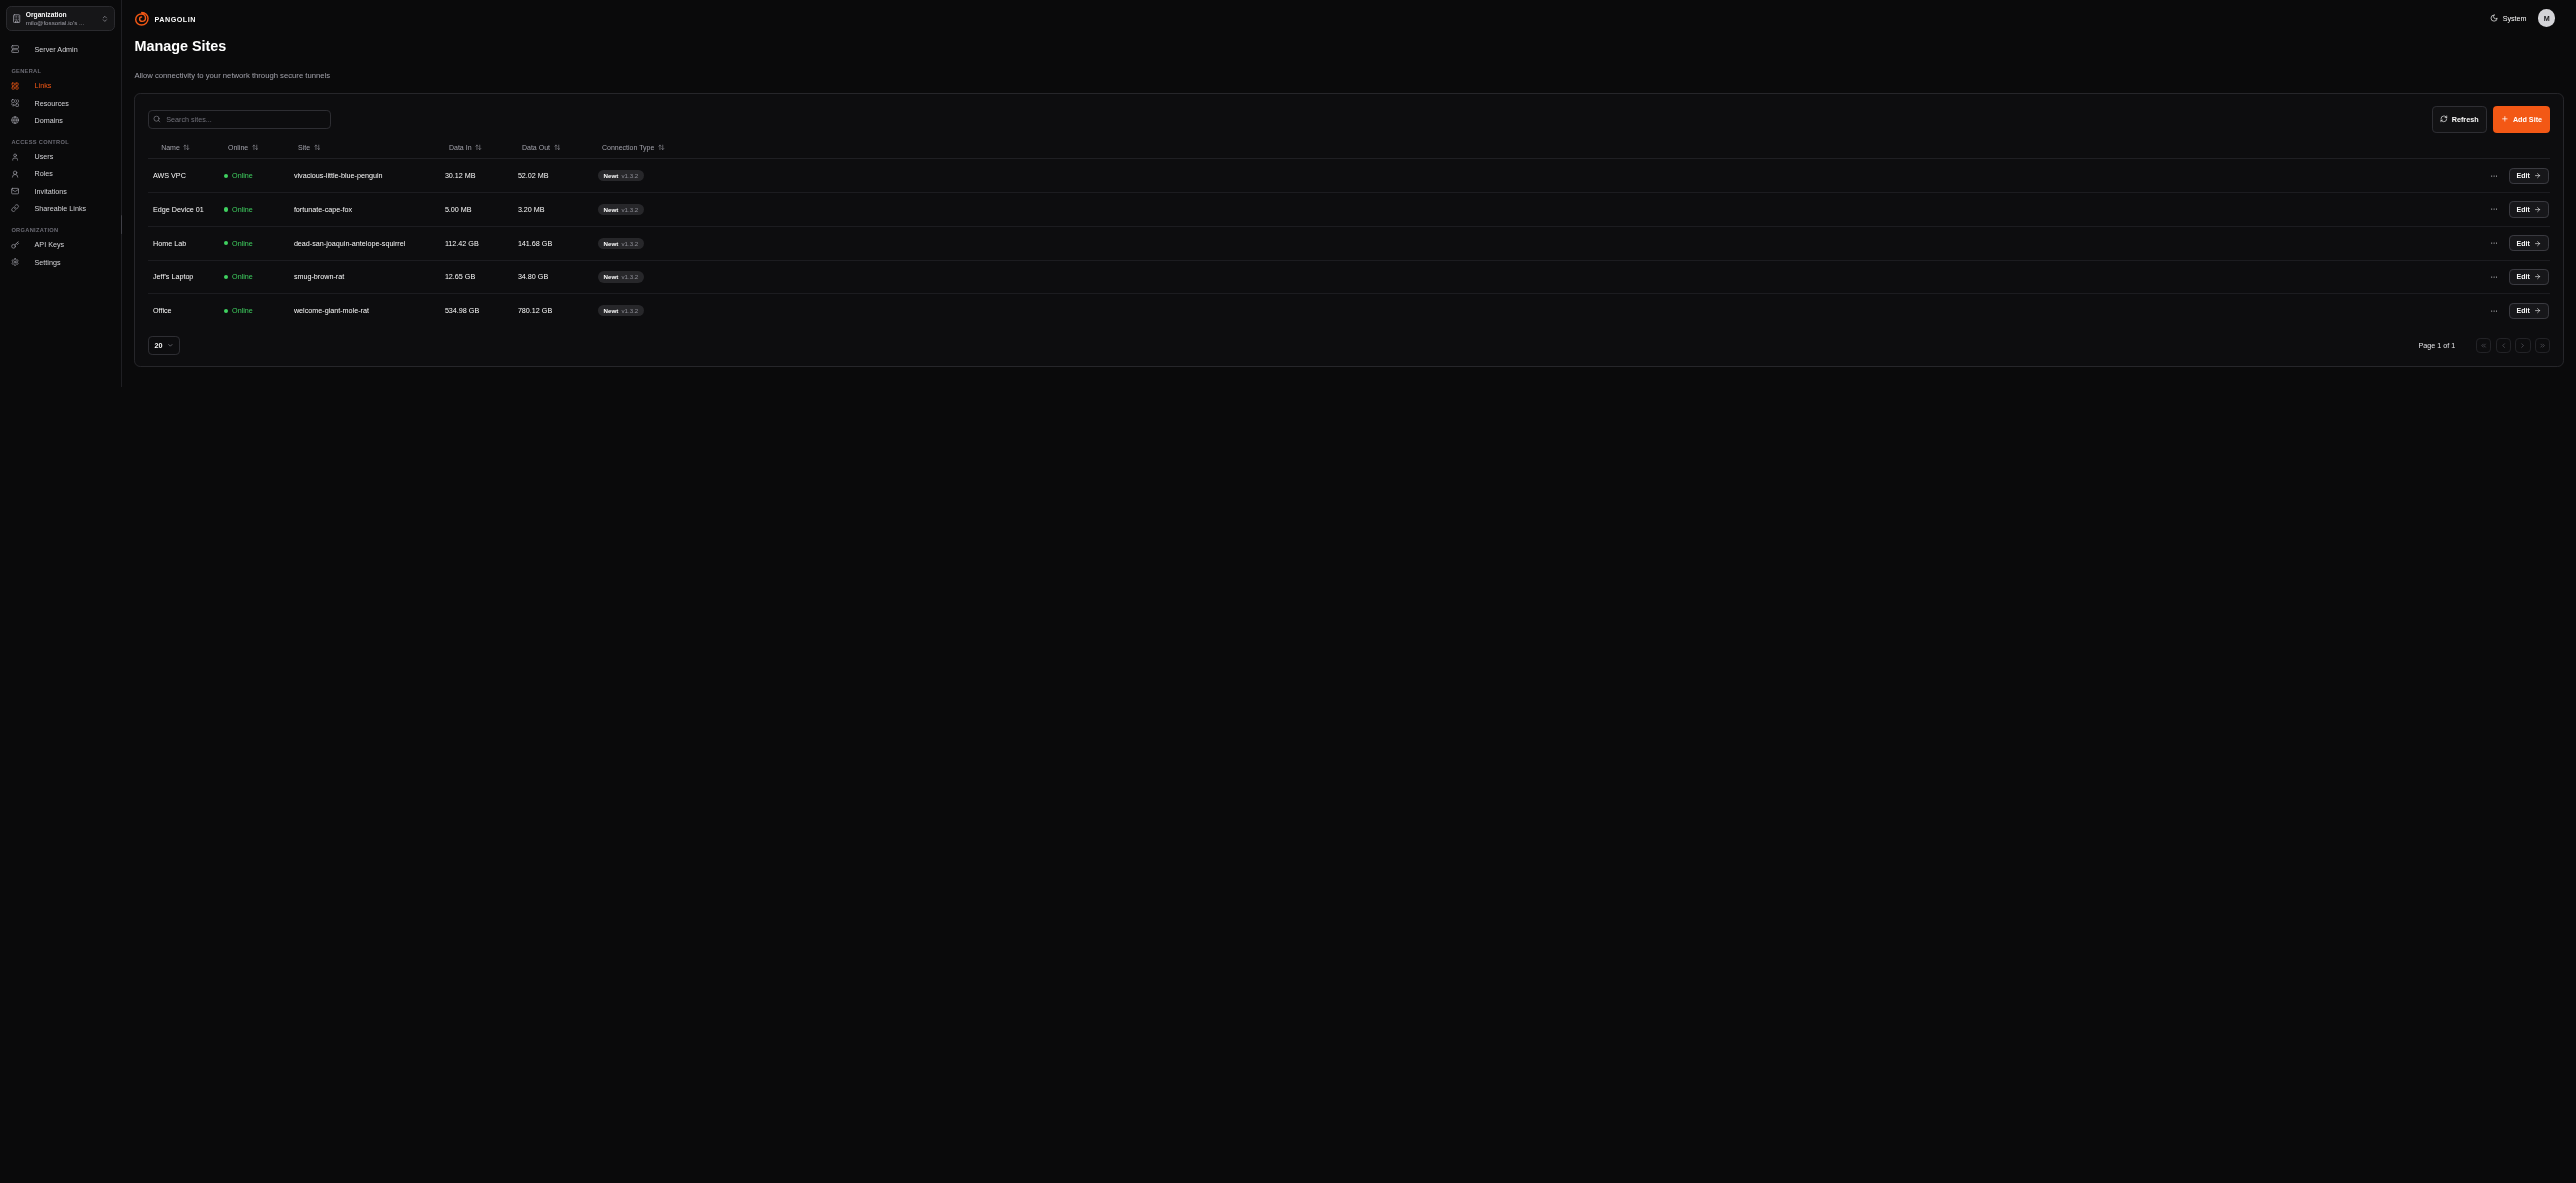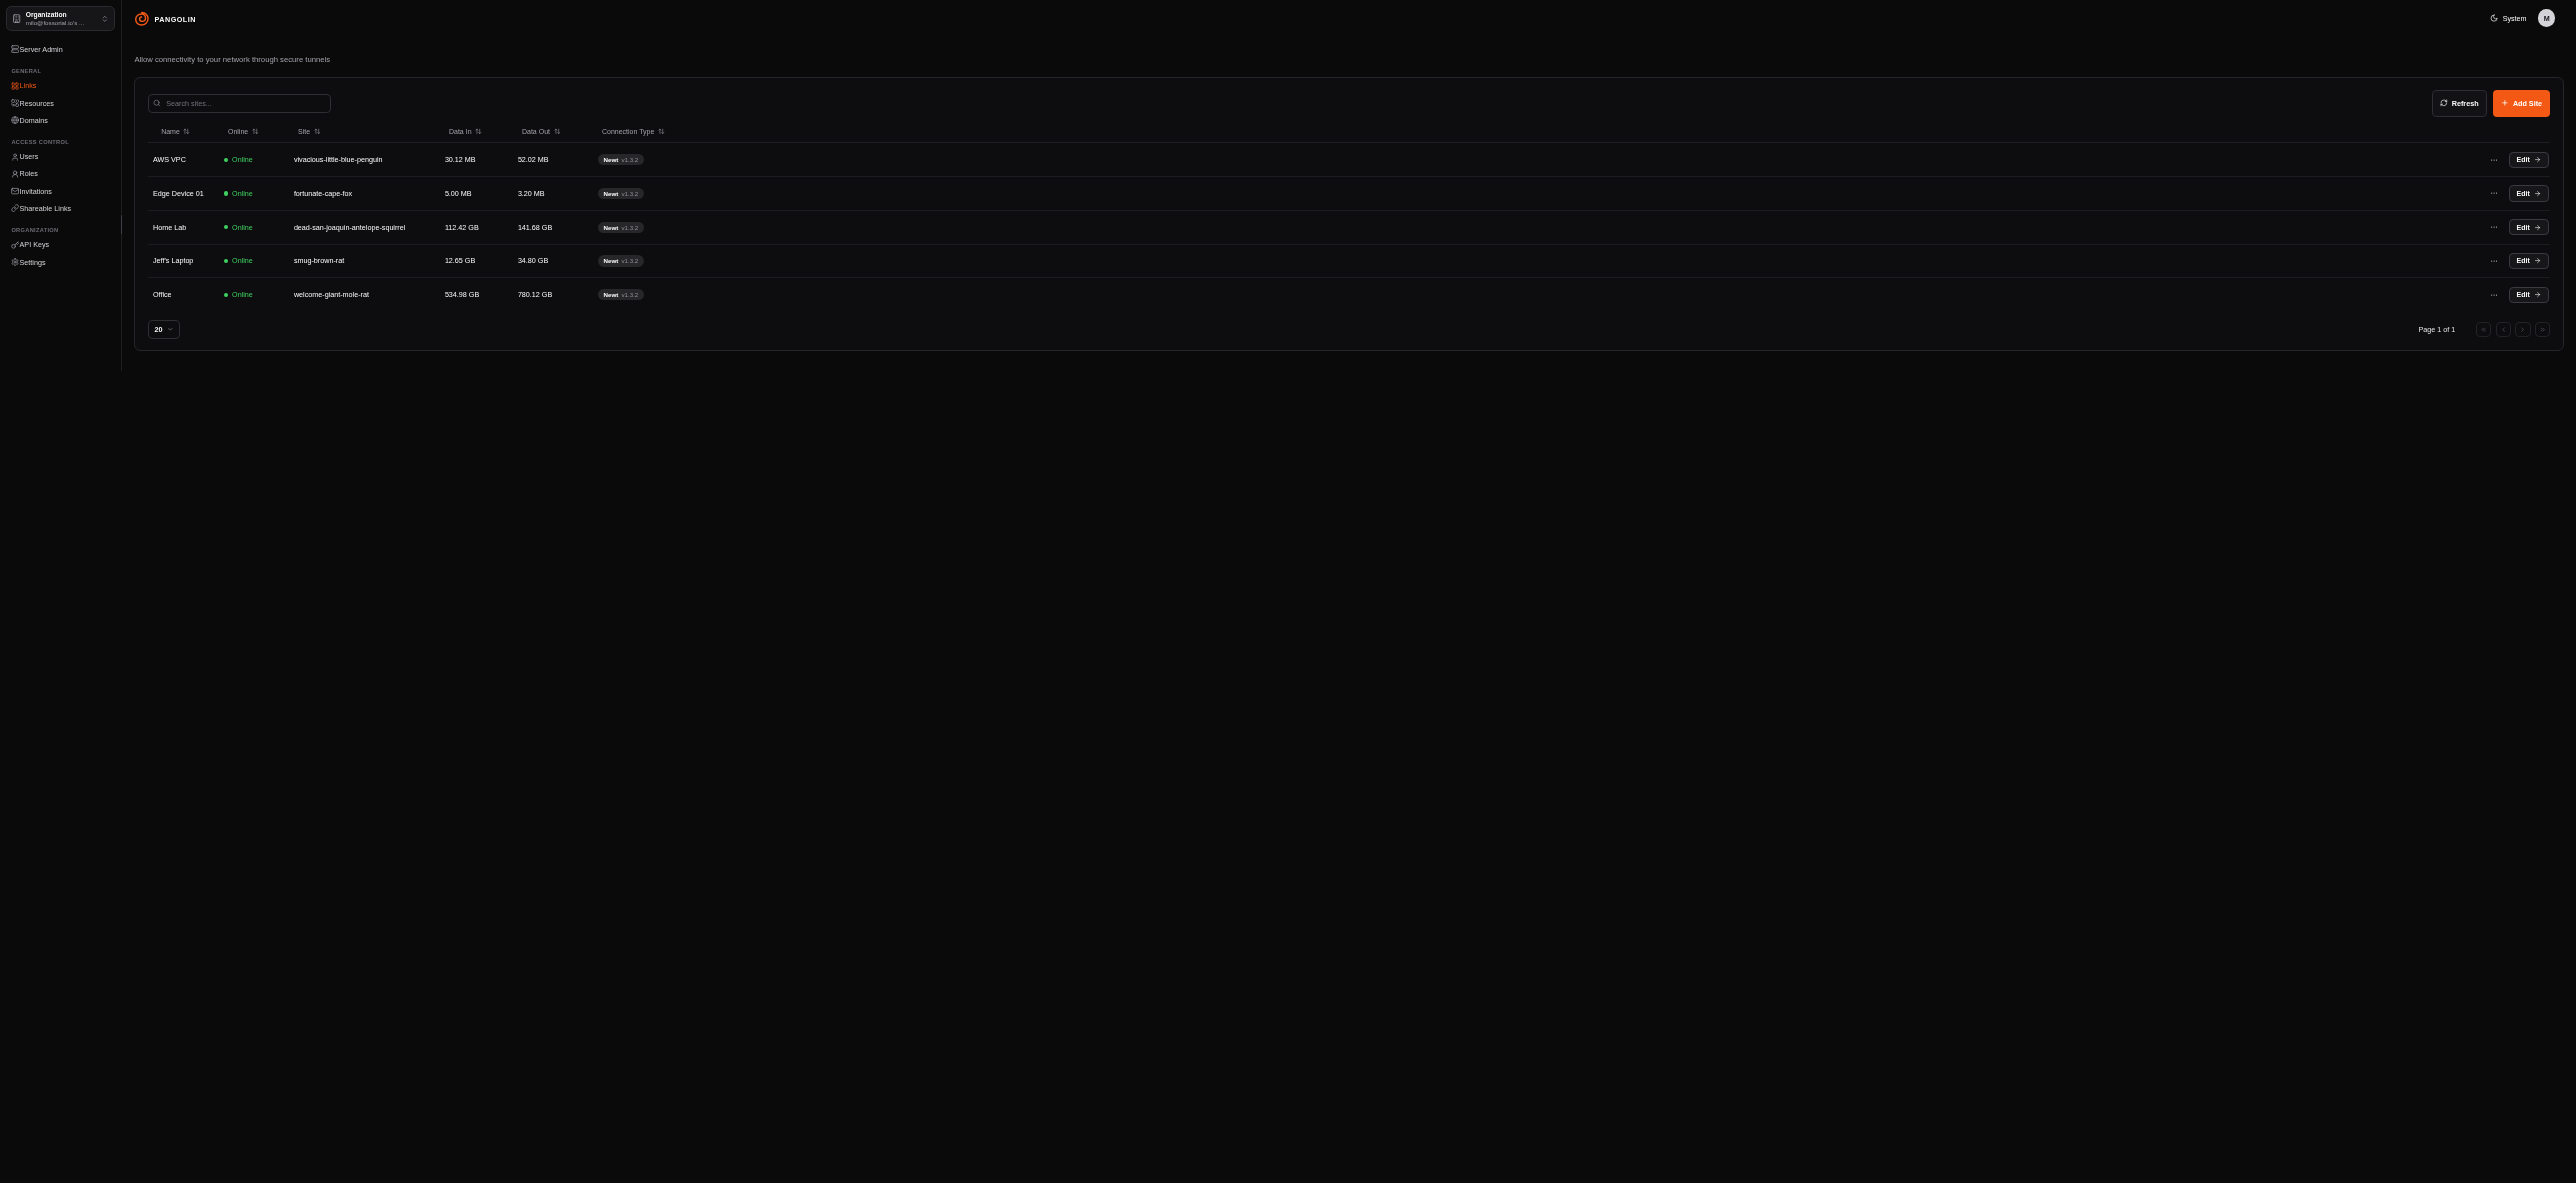--- a/index.html
+++ b/index.html
@@ -13,21 +13,21 @@
   .sidebar { width:122px; flex:0 0 122px; border-right:0.5px solid #1f1f23; padding:6.2px; position:relative; }
   .scroll-thumb { position:absolute; right:-1px; top:215px; width:1.5px; height:18.5px; border-radius:1.5px; background:#3f3f46; }
 
   .org-selector { display:flex; align-items:center; gap:4.1px; background:#161618; border:0.5px solid #2a2a2e;
     border-radius:5.2px; padding:4.1px 5.2px; cursor:pointer; }
   .org-selector .org-texts { flex:1; min-width:0; }
   .org-label { font-size:6.7px; font-weight:700; color:#fafafa; }
   .org-value { font-size:6.2px; color:#a1a1aa; margin-top:1px; white-space:nowrap; overflow:hidden; }
   .icon { color:#a1a1aa; flex:0 0 auto; }
 
-  .nav-item { display:flex; align-items:center; gap:0; padding:4.1px 5.2px; border-radius:4.1px;
+  .nav-item { display:flex; align-items:center; gap:15px; padding:4.1px 5.2px; border-radius:4.1px;
     color:#d4d4d8; font-size:7.2px; cursor:pointer; }
   .nav-item .icon { color:#a1a1aa; }
   .nav-item.active, .nav-item.active .icon { color:var(--accent,#f35815); }
   .nav-top { margin-top:9.3px; }
   .section-label { margin:10.3px 5.2px 3.1px; font-size:5.7px; font-weight:700; letter-spacing:0.3px; color:#6b6b74; }
 
   
   .main { flex:1; min-width:0; }
   .topbar { display:flex; align-items:flex-end; justify-content:space-between; padding:9.3px 20.6px 7.2px 12.4px; }
   .brand { display:flex; align-items:center; gap:4.6px; }
@@ -242,20 +242,21 @@
                 <path d="M12 3a6 6 0 0 0 9 9 9 9 0 1 1-9-9Z"></path>
               </svg>
           </span>
           <span>System</span>
         </div>
         <div class="avatar">M</div>
       </div>
     </div>
 
     <div class="content">
+      <h1 class="page-title">Manage Sites</h1>
       <p class="page-subtitle">Allow connectivity to your network through secure tunnels</p>
 
       <section class="card">
 
         <div class="toolbar">
           <div class="search-wrap">
             <span class="icon">
               <svg width="7.7" height="7.7" viewBox="0 0 24 24" fill="none" stroke="currentColor" stroke-width="2" stroke-linecap="round" stroke-linejoin="round">
                   <circle cx="11" cy="11" r="8"></circle>
                   <path d="m21 21-4.3-4.3"></path>

